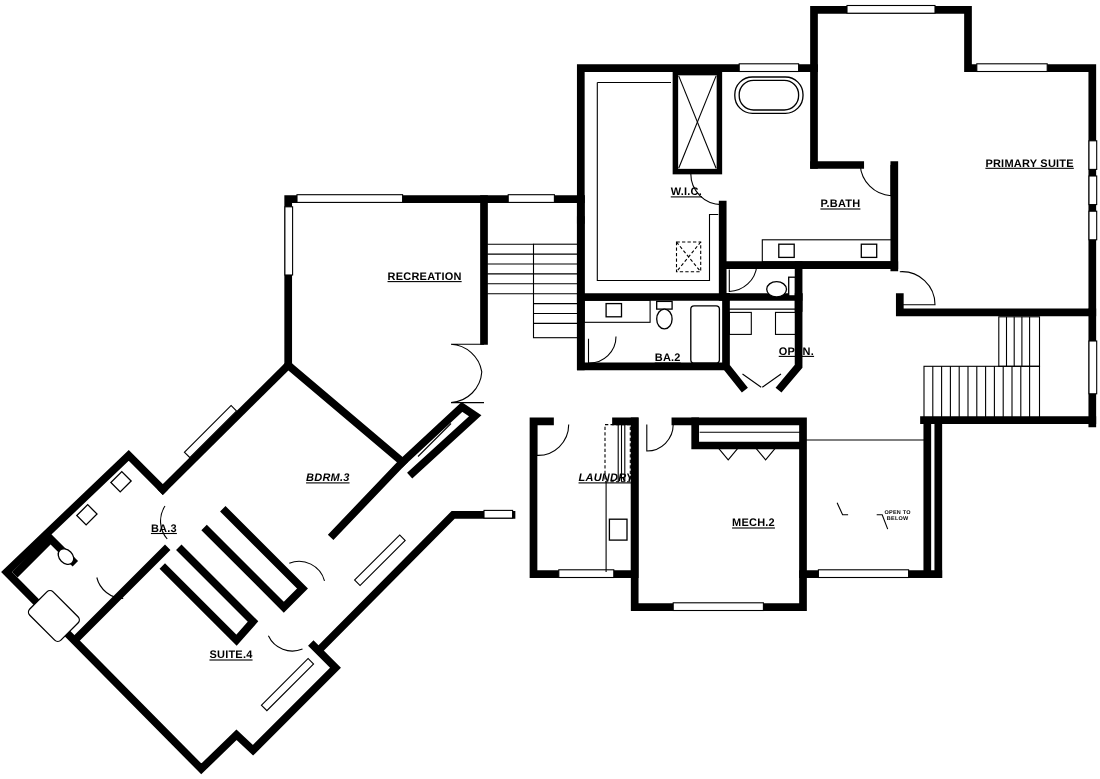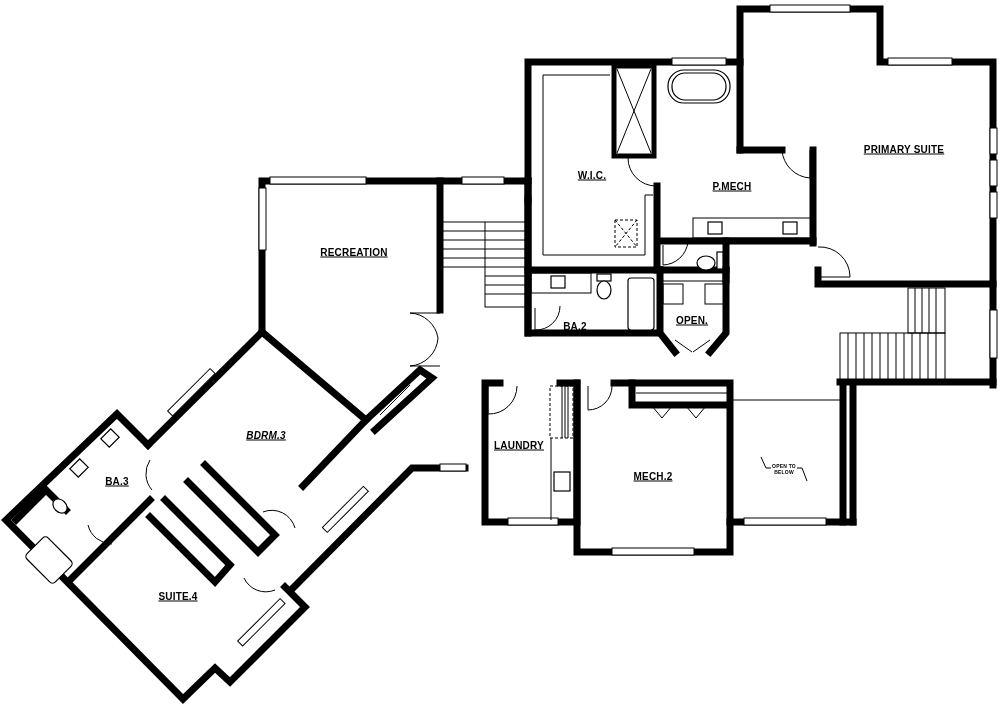--- a/index.html
+++ b/index.html
@@ -13,20 +13,21 @@
   .label {
     position: absolute;
     font-family: "Liberation Sans", sans-serif;
     font-size: 10px;
     font-weight: bold;
     color: #000;
     text-decoration: underline;
     white-space: nowrap;
     transform: translate(-50%, -50%);
     letter-spacing: 0.2px;
+    margin-left: 32px;
   }
   .label.small { font-size: 5px; text-decoration: none; text-align: center; line-height: 6px; white-space: normal; width: 30px; }
 </style>
 </head>
 <body>
 
 <svg width="1000" height="708" viewBox="0 0 1000 708">
 
   <g>
     <polyline class="wall" points="740,150 740,9 880,9 880,62 993,62 993,284 818,284 818,270"></polyline>
@@ -207,22 +208,22 @@
     <line class="thin" x1="730" y1="400" x2="843" y2="400"></line>
     <polyline class="wall" points="730,522 853,522"></polyline>
     <rect class="win" x="744" y="518" width="82" height="7"></rect>
     <polyline class="thin" points="761,457 766,468 771,468"></polyline>
     <polyline class="thin" points="797,468 802,468 807,481"></polyline>
   </g>
 </svg>
 
 <div class="label" style="left:904px;top:149px;">PRIMARY SUITE</div>
 <div class="label" style="left:592px;top:175px;">W.I.C.</div>
-<div class="label" style="left:732px;top:186px;">P.MECH</div>
+<div class="label" style="left:732px;top:186px;">P.BATH</div>
 <div class="label" style="left:354px;top:252px;">RECREATION</div>
 <div class="label" style="left:575px;top:326px;">BA.2</div>
 <div class="label" style="left:692px;top:320px;">OPEN.</div>
-<div class="label" style="left:519px;top:445px;">LAUNDRY</div>
+<div class="label" style="left:519px;top:435px;font-style:italic;">LAUNDRY</div>
 <div class="label" style="left:653px;top:476px;">MECH.2</div>
 <div class="label" style="left:266px;top:435px;font-style:italic;">BDRM.3</div>
 <div class="label" style="left:117px;top:481px;text-align:right;">BA.3</div>
 <div class="label" style="left:178px;top:596px;">SUITE.4</div>
 <div class="label small" style="left:784px;top:469px;">OPEN TO BELOW</div>
 
 </body></html>

